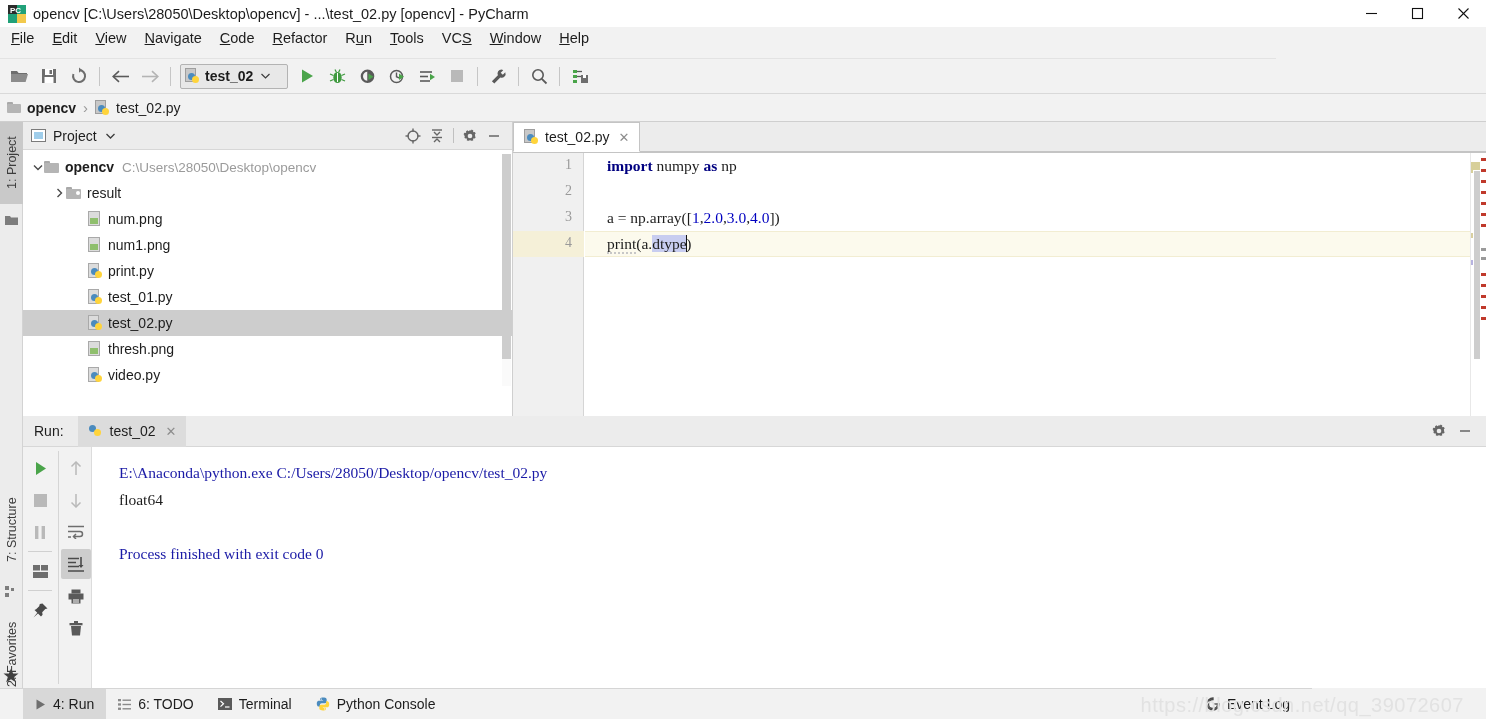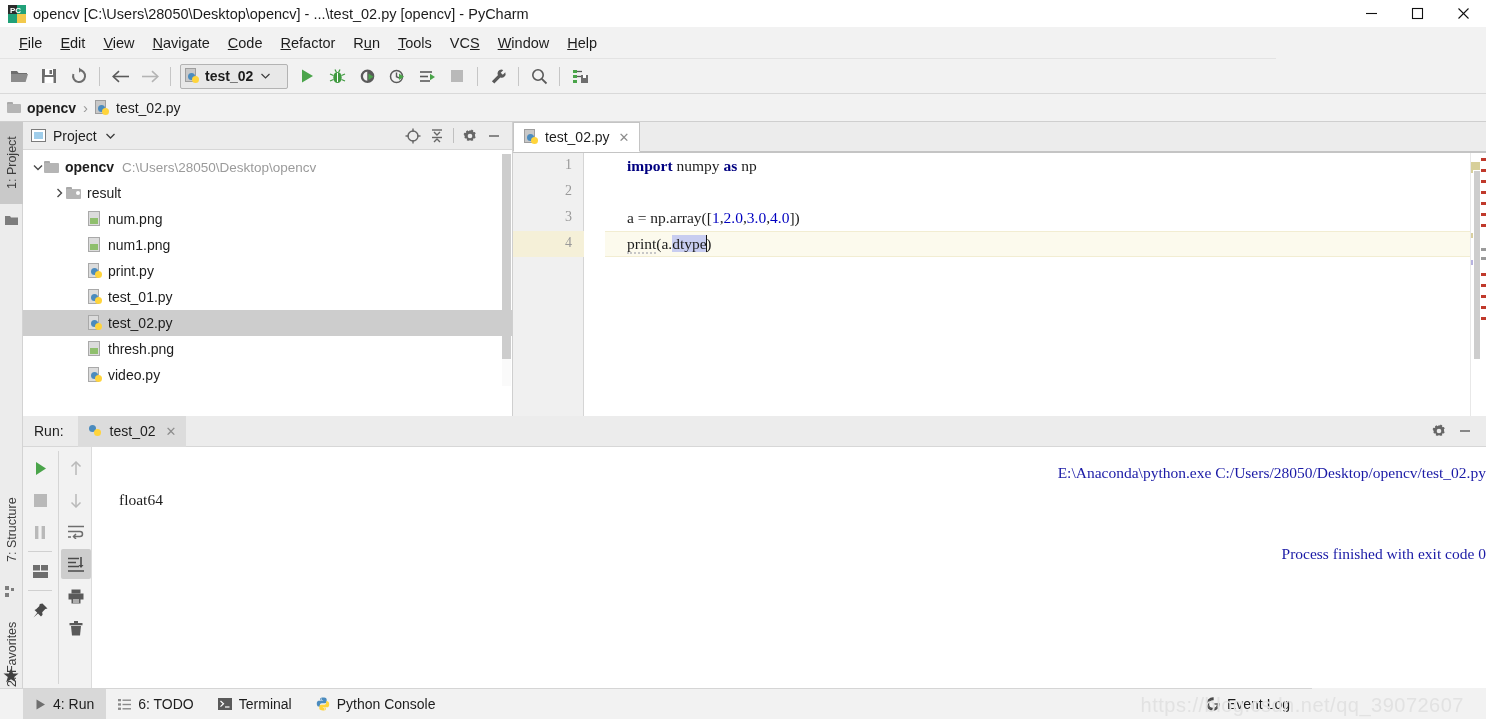--- a/index.html
+++ b/index.html
@@ -23,21 +23,21 @@
   .tb-logo .q4{position:absolute;left:9px;top:9px;width:9px;height:9px;background:#f2c94c;}
   .tb-logo .pc{position:absolute;left:2px;top:2px;font-size:8px;color:#fff;font-weight:bold;line-height:8px;}
   .tb-title{ font-size:14.5px; color:#1c1c1c; white-space:nowrap; }
   .tb-ctrls{ position:absolute; right:0; top:0; height:27px; display:flex; }
   .tb-btn{ width:46px;height:27px;display:flex;align-items:center;justify-content:center;cursor:default;}
   .tb-btn svg{ display:block; }
 
   
   .menubar{
     position:absolute; left:0; top:27px; width:1276px; height:32px;
-    background:#f2f2f2; display:flex; align-items:center; padding-left:10px;
+    background:#f2f2f2; display:flex; padding-left:2px;
     border-bottom:1px solid #e3e3e3;
   }
   .menu-item{
     font-size:14.5px; color:#1d1d1d; padding:3px 9px; cursor:default; white-space:nowrap;
   }
   .menu-item u{ text-decoration:underline; }
 
   
   .toolbar{
     position:absolute; left:0; top:59px; width:1486px; height:35px;
@@ -133,21 +133,21 @@
     font-size:14px; color:#1d1d1d; cursor:default;
   }
   .etab .nm{ margin-left:6px; }
   .etab .cls{ margin-left:9px;color:#8d8d8d;font-size:13px; }
   .tabrest{ flex:1; height:30px; background:#ececec; border-bottom:1px solid #c4c4c4;}
 
   .codearea{ position:relative; height:263px; background:#fff; }
   .gutter{ position:absolute;left:0;top:0;width:71px;height:263px;background:#f0f0f0;border-right:1px solid #d5d5d5;}
   .gnum{ position:absolute;right:11px;font-size:14px;color:#999999;font-family:"Liberation Serif",serif;}
   .glight{ position:absolute;left:0;width:71px;height:26px;background:#f5f0d8; }
-  .codelines{ position:absolute;left:72px;top:0;right:8px;height:243px;margin-left:20px; }
+  .codelines{ position:absolute;left:72px;top:0;right:8px;height:243px; }
   .cl{ position:absolute;left:0;height:26px;line-height:26px;white-space:pre;
        font-family:"Liberation Serif", serif; font-size:15.5px; color:#1d1d1d; padding-left:22px;}
   .clhl{ position:absolute;left:0;right:0;height:26px;background:#fcfaed;border-top:1px solid #f2edd2;border-bottom:1px solid #f2edd2;}
   .kw{ color:#000080; font-weight:bold; }
   .num{ color:#0000c0; }
   .sel{ background:#c8cdf0; }
   .caret{ display:inline-block;width:1.5px;height:17px;background:#111;vertical-align:-3px;margin:0 -1px;}
   .squig{ border-bottom:2px dotted #c7c7c7; }
 
   .escroll{position:absolute;right:0;top:0;width:16px;height:263px;background:#fff;border-left:1px solid #e8e8e8;}
@@ -175,21 +175,21 @@
   .rp-body{ position:relative; height:241px; background:#fff; }
   .rp-gut{ position:absolute;left:0;top:0;width:69px;height:241px;background:#f2f2f2;border-right:1px solid #dcdcdc;}
   .rpg-col{ position:absolute; top:4px; width:34px; }
   .rpg-col.c1{ left:0; }
   .rpg-col.c2{ left:35px; border-left:1px solid #d5d5d5; height:233px;}
   .rpb{ width:30px;height:30px;margin:2px auto;display:flex;align-items:center;justify-content:center;cursor:default;border-radius:2px;}
   .rpb.on{ background:#cdcdcd; }
   .hr{width:24px;height:1px;background:#d0d0d0;margin:4px auto;}
   .console{ position:absolute;left:70px;top:0;right:0;height:241px;padding:12px 0 0 26px;
             font-family:"Liberation Serif", serif; font-size:15.5px; line-height:27px; }
-  .c-blue{ color:#1a1aa6;text-align:right; }
+  .c-blue{ color:#1a1aa6; }
   .c-blk{ color:#1d1d1d; }
 
   
   .statusbar{
     position:absolute; left:0; bottom:0; width:1312px; height:31px;
     background:#f2f2f2; border-top:1px solid #d5d5d5; display:flex; align-items:center;
   }
   .sb-item{ height:31px; display:flex; align-items:center; padding:0 12px; font-size:14px;color:#1d1d1d;cursor:default;}
   .sb-item.active{ background:#d8d8d8; }
   .sb-item .ic{ margin-right:7px; display:flex;align-items:center; }

